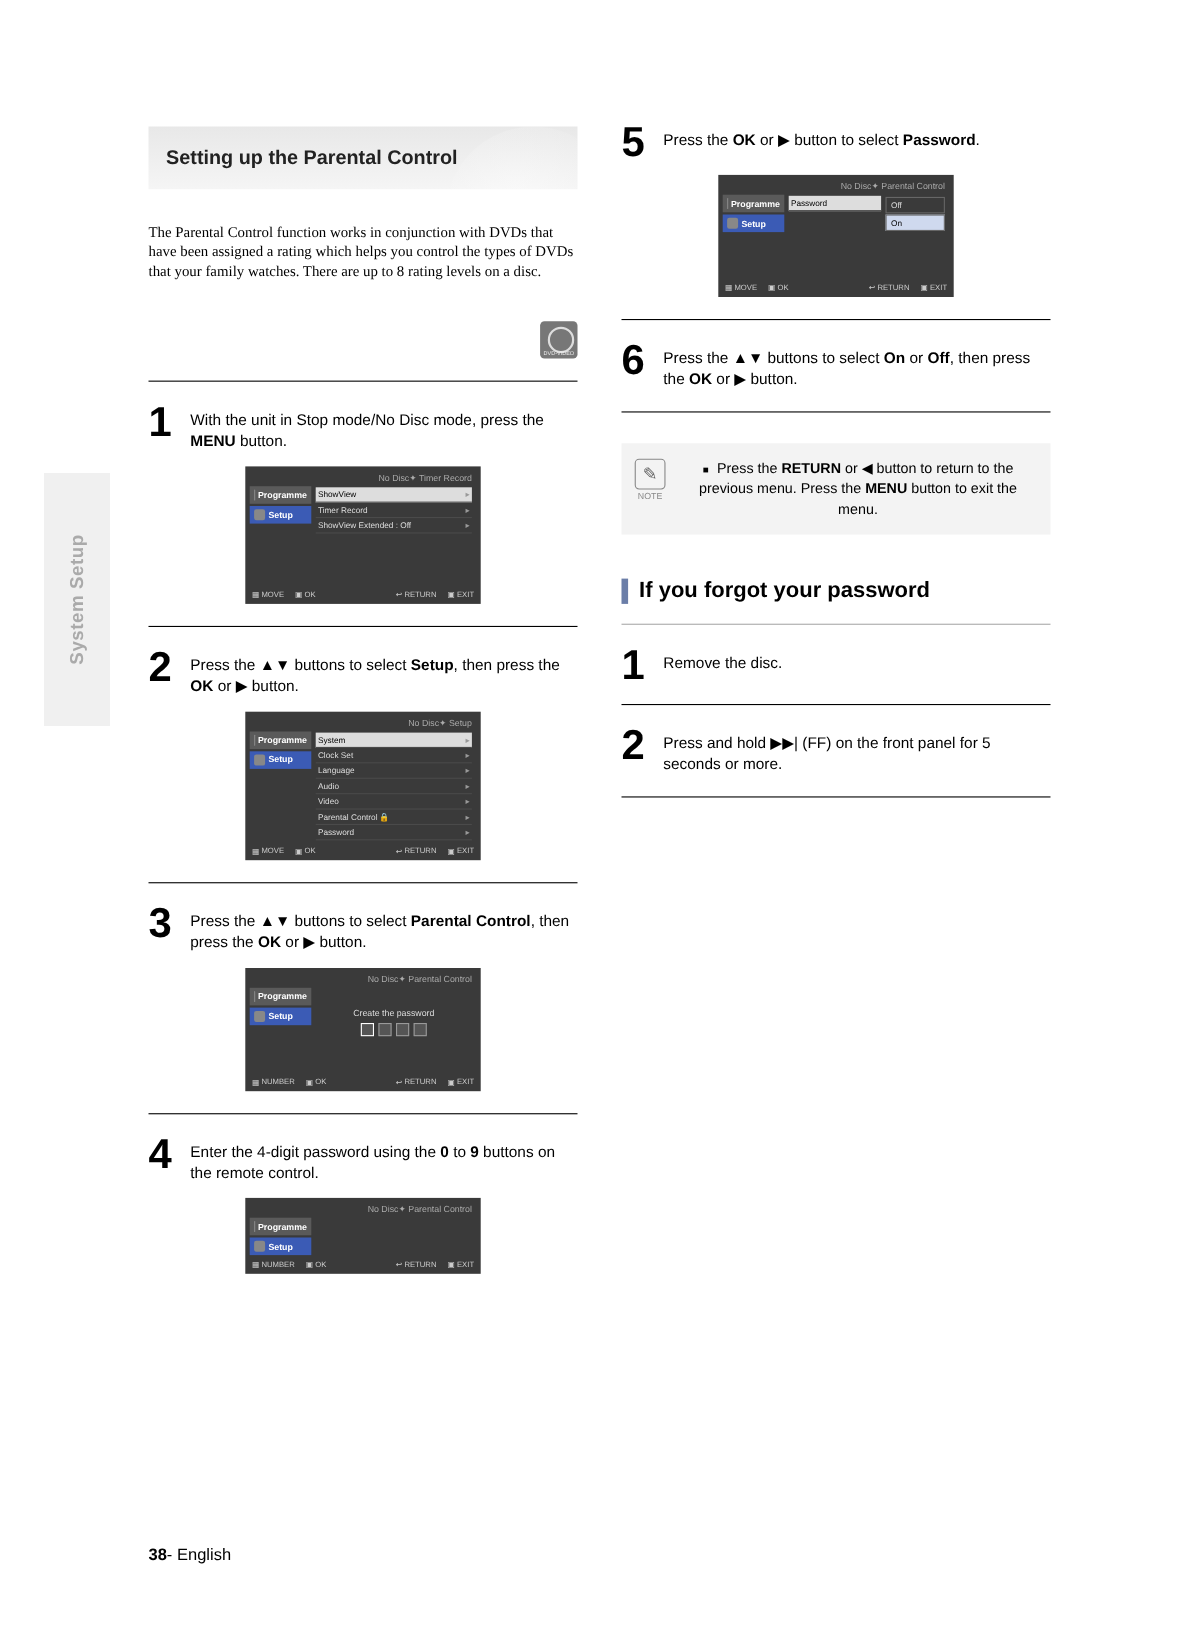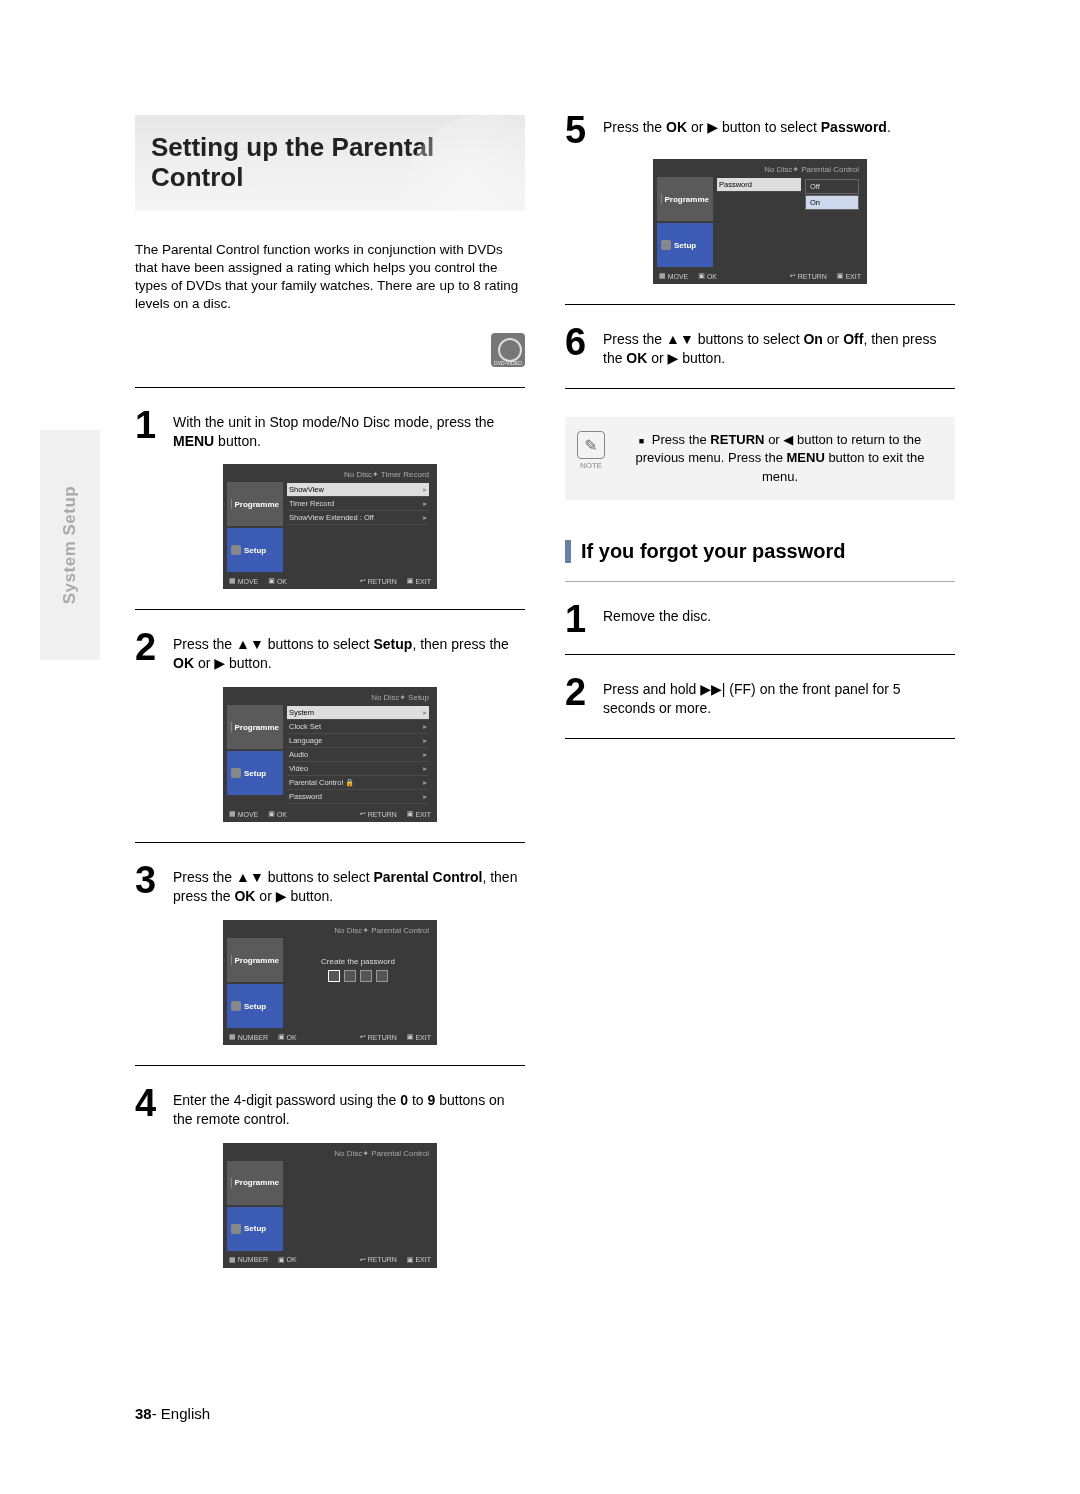--- a/index.html
+++ b/index.html
@@ -35,41 +35,42 @@
     left: 135px;
     top: 115px;
     width: 820px;
     display: flex;
     gap: 40px;
   }
   .col { width: 390px; }
   .title-block {
     background: linear-gradient(180deg, #e8e8e8, #f5f5f5);
     padding: 18px 16px 18px 16px;
-    font-size: 26px;
+    font-size: 18px;
     font-weight: bold;
     color: #222;
     line-height: 1.15;
     margin-bottom: 30px;
     position: relative;
     overflow: hidden;
   }
   .title-block::after {
     content:"";
     position:absolute;
     right:-40px; top:0;
     width:160px; height:160px;
     border-radius:50%;
     background: radial-gradient(circle at 40% 40%, rgba(255,255,255,.8), rgba(200,200,200,.2));
     opacity:.5;
   }
   .intro {
     font-size: 13.5px;
     line-height: 1.35;
-    margin-bottom: 25px;
+    margin-bottom: 42px;
+    font-family: Liberation Serif, serif;
   }
   .disc-icon {
     float: right;
     width: 34px; height: 34px;
     background:#777;
     border-radius:4px;
     margin-top: -6px;
     position:relative;
   }
   .disc-icon::before{
@@ -123,21 +124,21 @@
   .osd-head {
     display:flex; justify-content:flex-end;
     font-size:8px; color:#aaa; padding:2px 4px;
   }
   .osd-row { display:flex; }
   .osd-side {
     width:56px; display:flex; flex-direction:column;
   }
   .osd-btn {
     background:#5a5a5a; color:#fff; font-weight:bold;
-    font-size:8px; padding:17px 4px; margin:1px 0;
+    font-size:8px; padding:3px 4px; margin:1px 0;
     display:flex; align-items:center; gap:3px;
   }
   .osd-btn.sel { background:#3b5bb5; }
   .osd-icn { width:10px;height:10px;background:#888;border-radius:2px;display:inline-block; }
   .osd-main {
     flex:1; padding:2px 4px;
     display:flex; flex-direction:column;
   }
   .osd-item {
     display:flex; justify-content:space-between;

